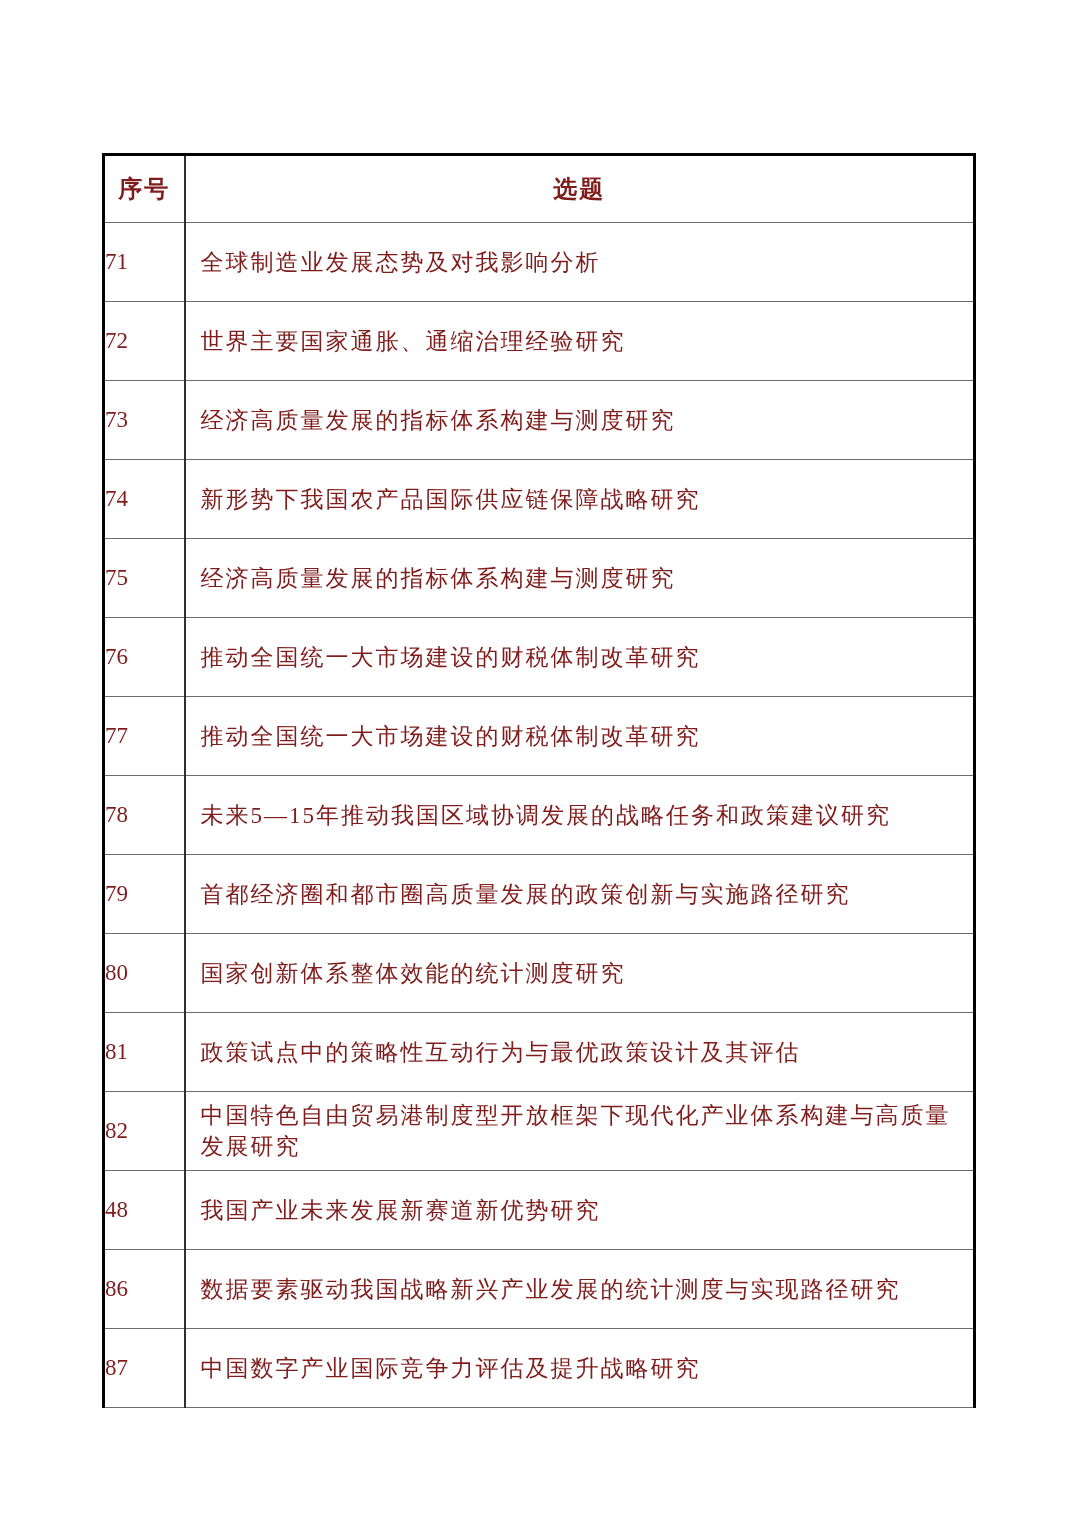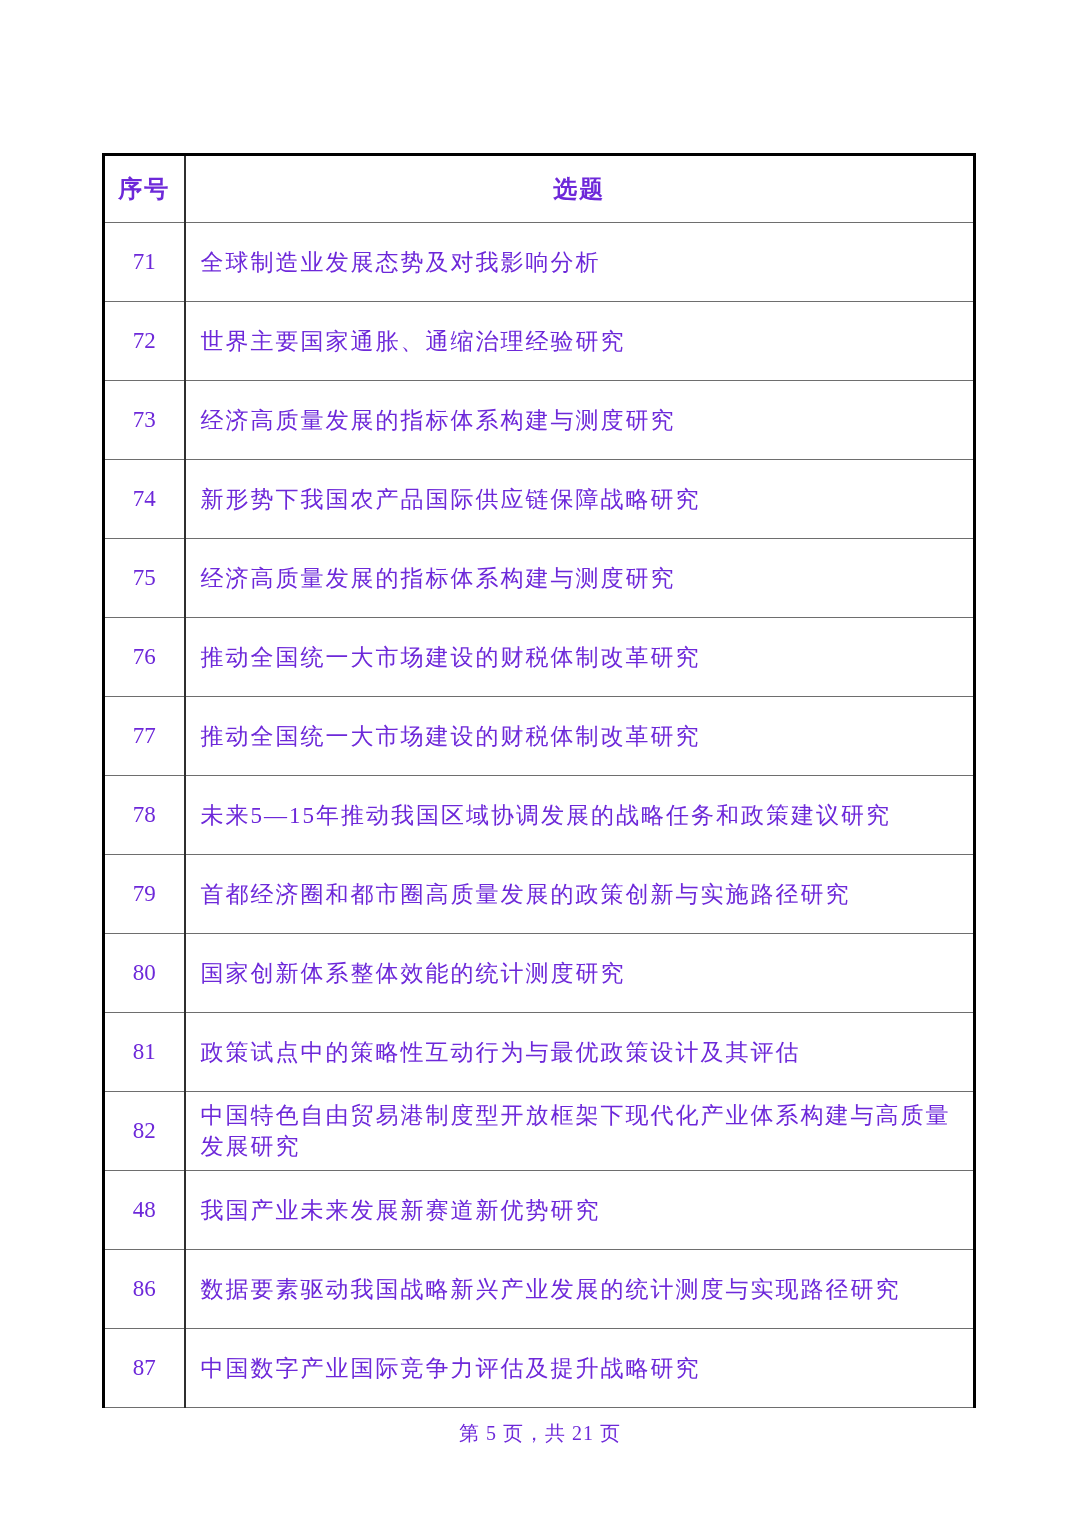--- a/index.html
+++ b/index.html
@@ -5,21 +5,21 @@
   html, body {
     margin: 0;
     padding: 0;
     background: #ffffff;
   }
   .page {
     position: relative;
     width: 1080px;
     height: 1527px;
     background: #ffffff;
-    color: #6d28d9;
+    color: #7f1d1d;
     font-family: "Liberation Serif", "DejaVu Serif", serif;
     overflow: hidden;
   }
   table.topics {
     position: absolute;
     left: 102px;
     top: 153px;
     width: 874px;
     border-collapse: collapse;
     table-layout: fixed;
@@ -41,21 +41,20 @@
     text-align: center;
     vertical-align: middle;
     letter-spacing: 2px;
   }
   .topics td {
     height: 66px;
     vertical-align: middle;
     font-size: 23px;
   }
   .topics td.no {
-    text-align: center;
     font-size: 23px;
     padding: 0;
   }
   .topics td.topic {
     padding: 6px 20px 6px 15px;
     line-height: 31px;
     letter-spacing: 2px;
     text-align: left;
   }
   .footer {
@@ -142,15 +141,14 @@
           <td class="no">86</td>
           <td class="topic">数据要素驱动我国战略新兴产业发展的统计测度与实现路径研究</td>
         </tr>
         <tr>
           <td class="no">87</td>
           <td class="topic">中国数字产业国际竞争力评估及提升战略研究</td>
         </tr>
       </tbody>
   </table>
 
-  <div class="footer">第 5 页，共 21 页</div>
 
 </div>
 
 </body></html>

